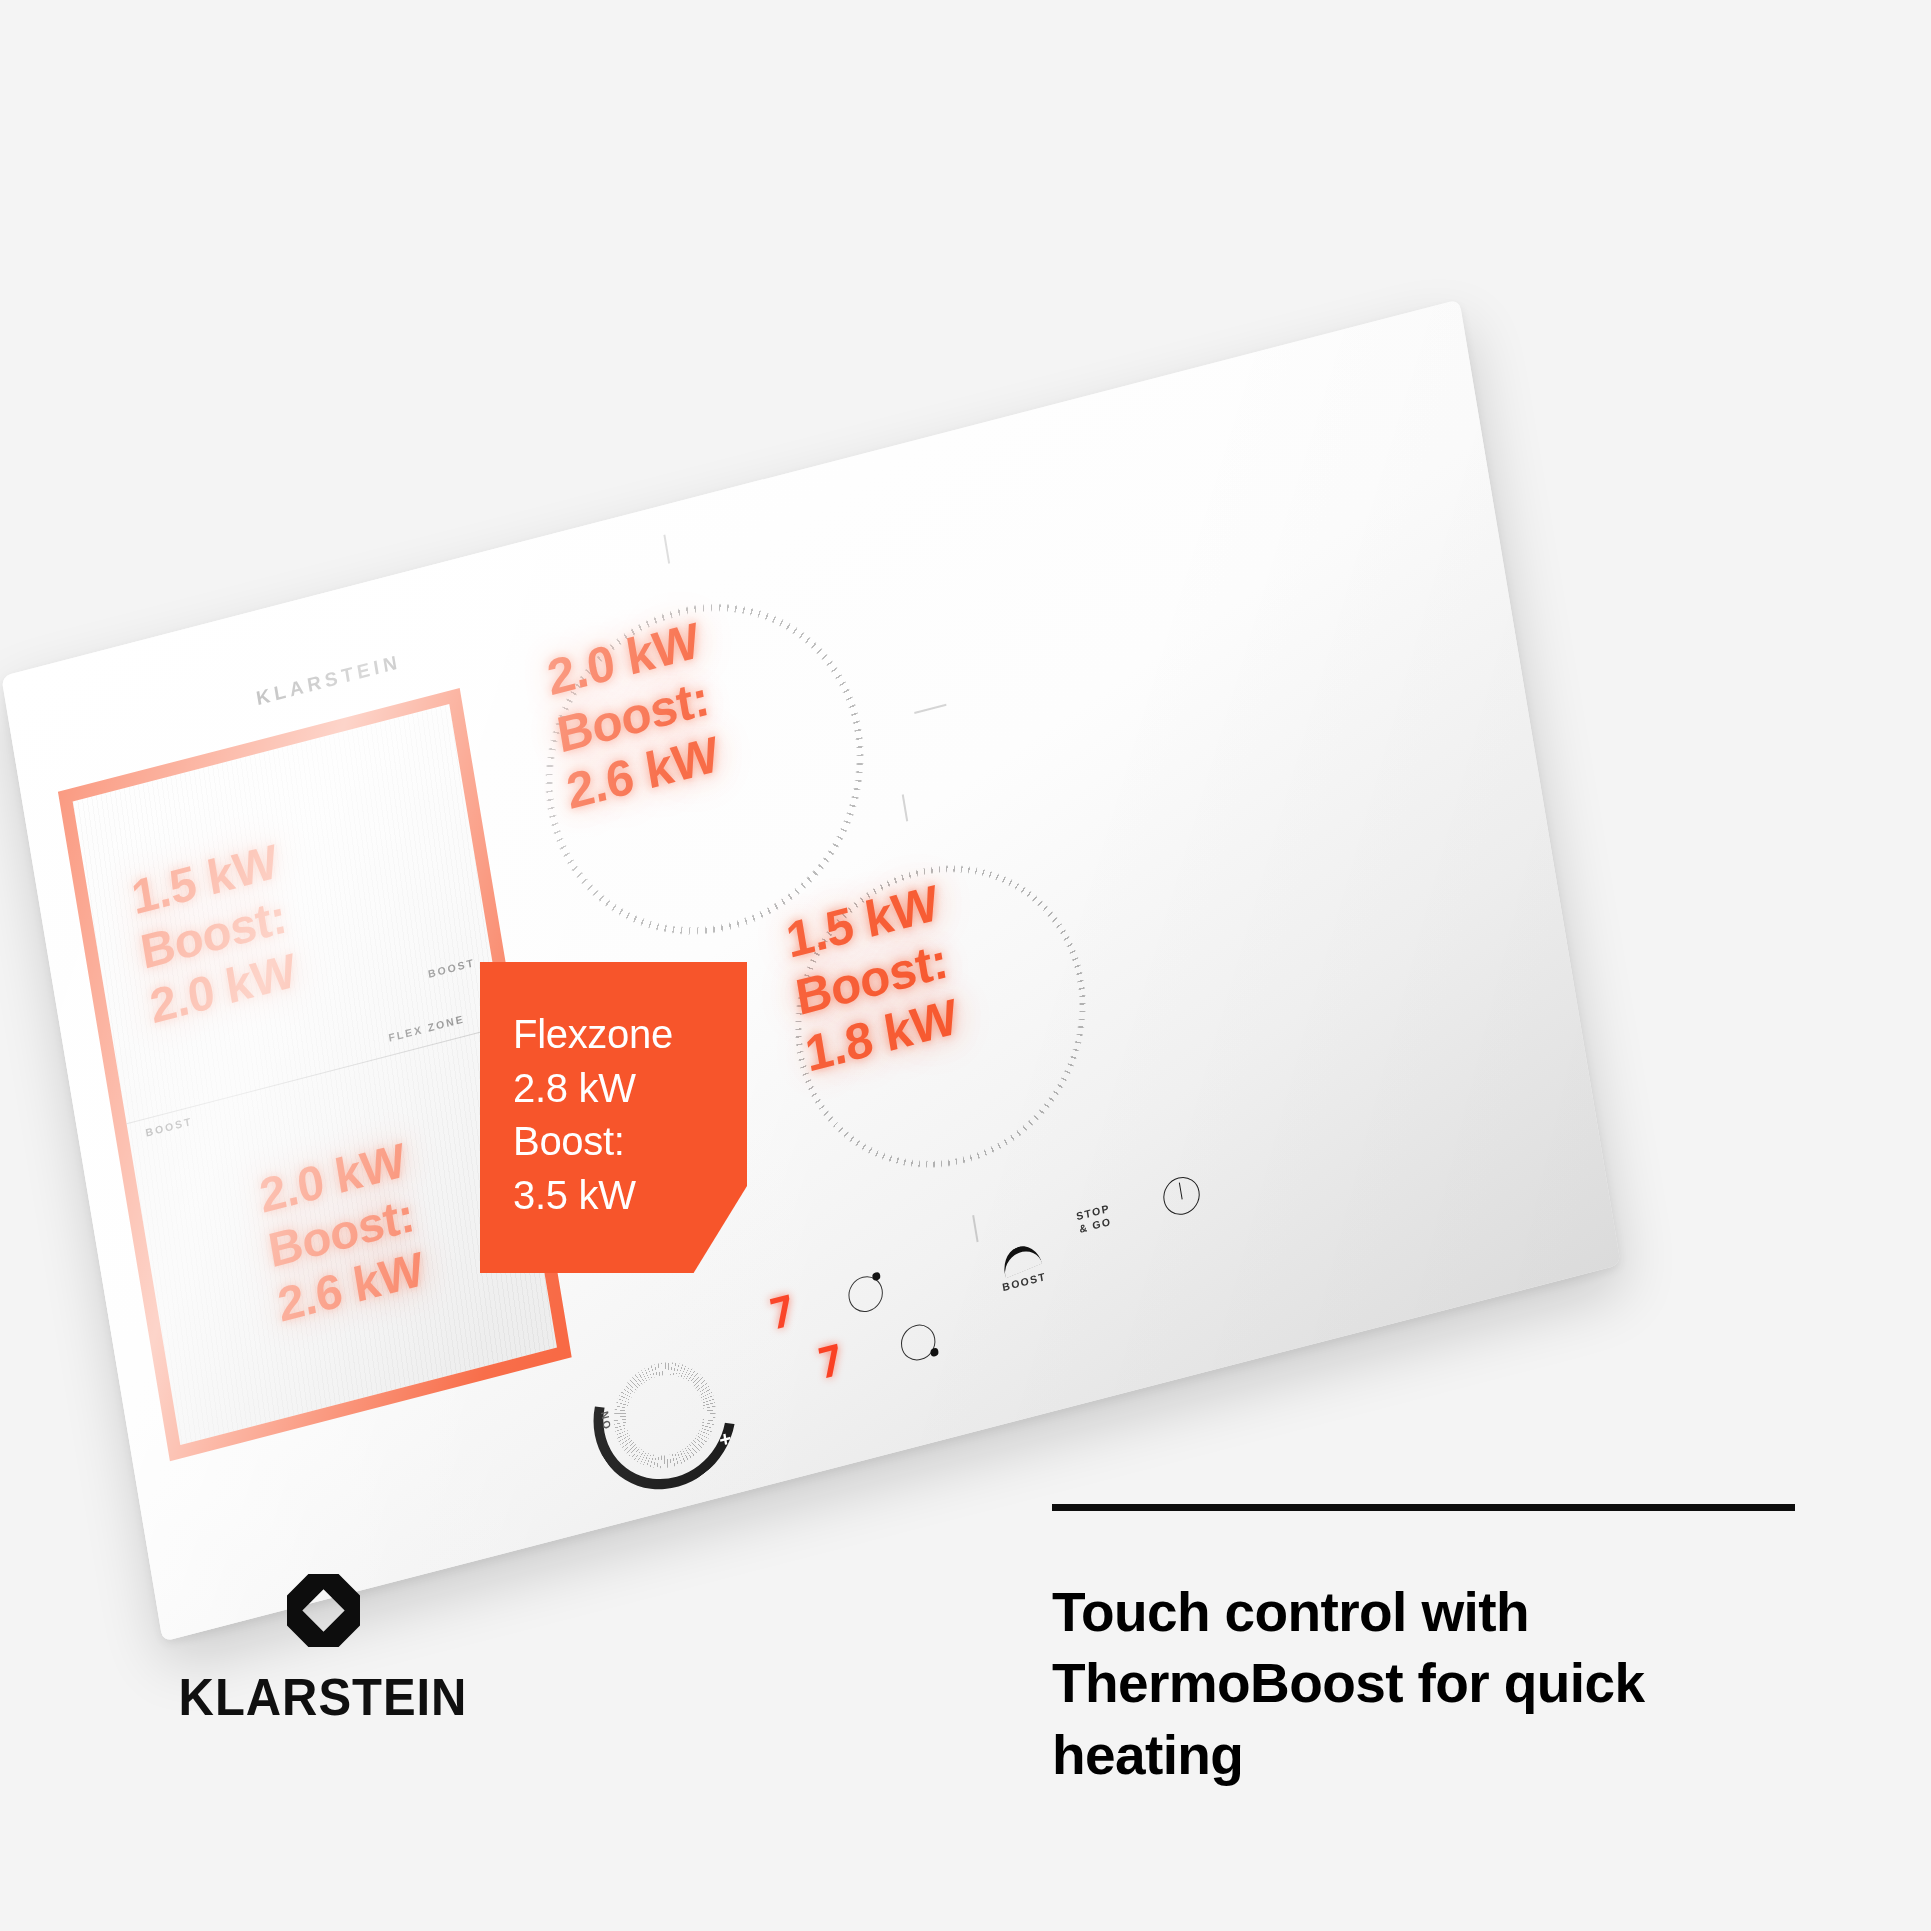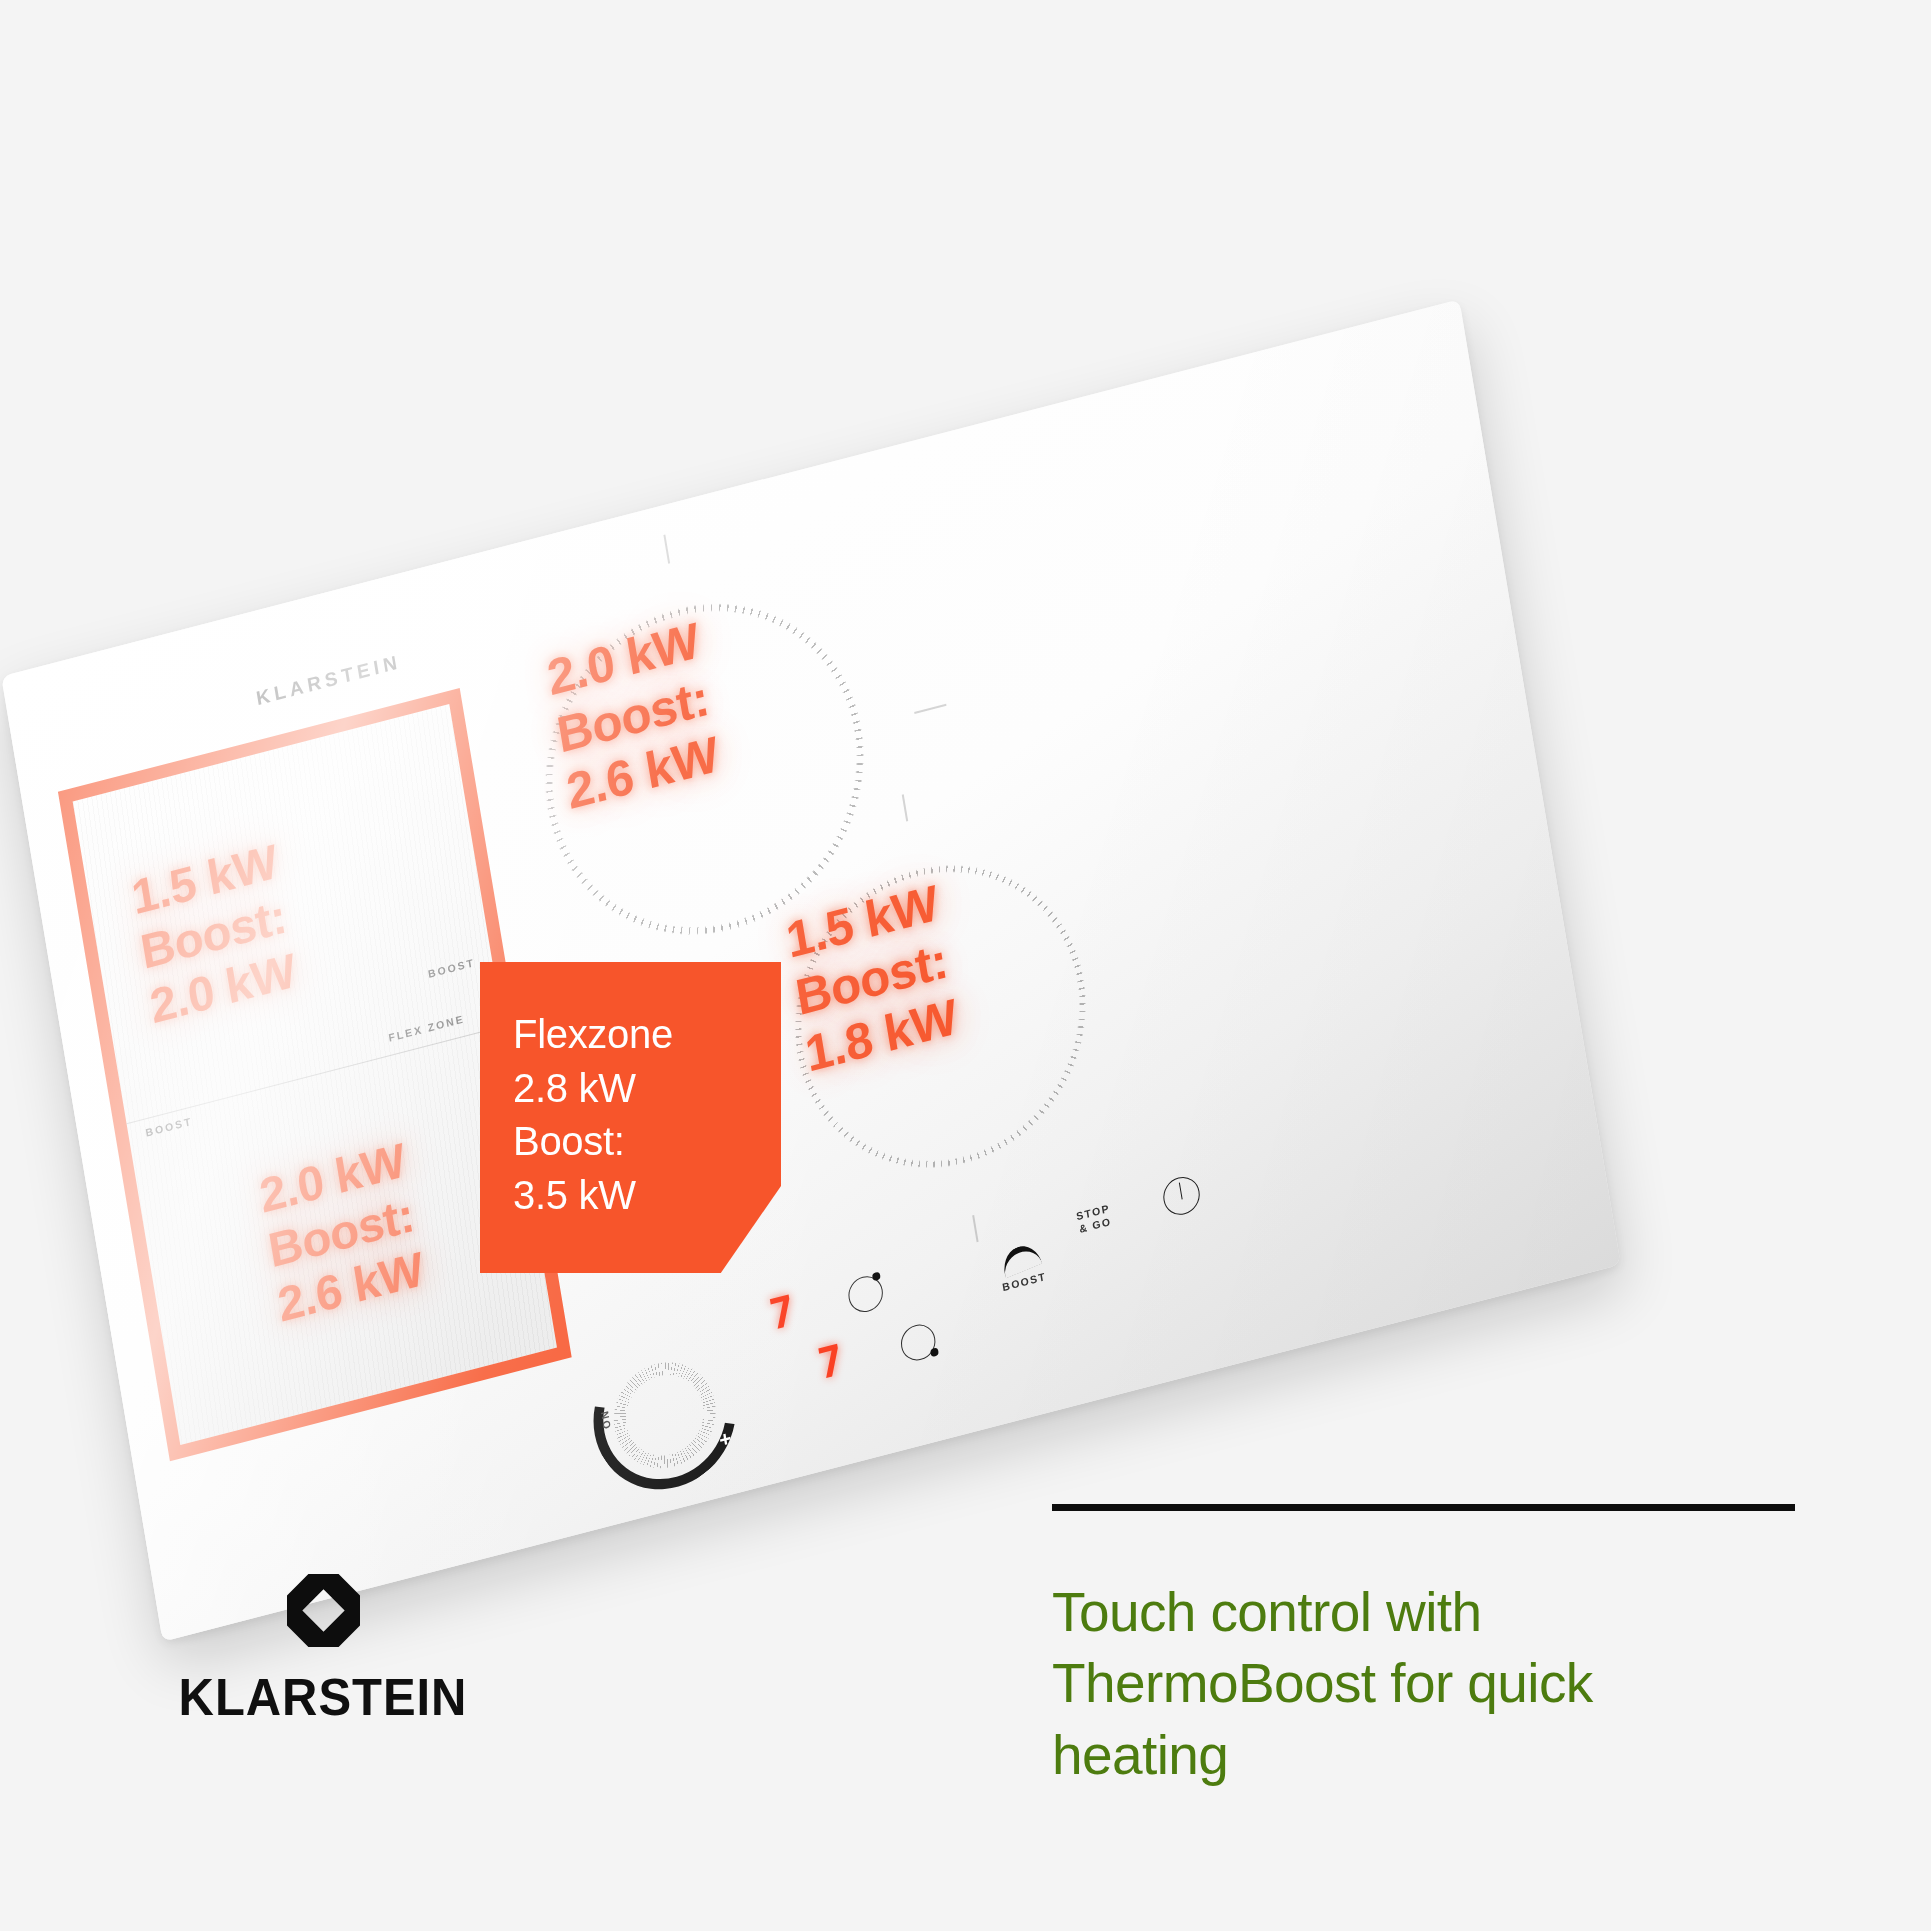--- a/index.html
+++ b/index.html
@@ -320,21 +320,21 @@
     width: 1.9px; height: 16.4px;
     background: #1d1d1d;
     transform: translateX(-50%);
   }
 
   
   #flex-callout {
     position: absolute;
     left: 480px;
     top: 962px;
-    width: 301px;
+    width: 267px;
     height: 311px;
     background: #f7552b;
     clip-path: polygon(0 0, 100% 0, 100% 72%, 80% 100%, 0 100%);
     z-index: 40;
   }
   #flex-callout .cta-text {
     color: #ffffff;
     font-size: 40px;
     font-weight: 400;
     line-height: 1.34;
@@ -375,23 +375,23 @@
     z-index: 30;
   }
   .caption-rule {
     width: 743px;
     height: 6.8px;
     background: #0d0d0d;
     margin-bottom: 66px;
   }
   .caption-text {
     font-size: 55px;
-    font-weight: 400;
+    font-weight: 700;
     line-height: 1.30;
-    color: #4d7c0f;
+    color: #000000;
     letter-spacing: -0.6px;
     white-space: pre-line;
   }
 </style>
 </head>
 <body>
 
 <div id="stage">
 
 

